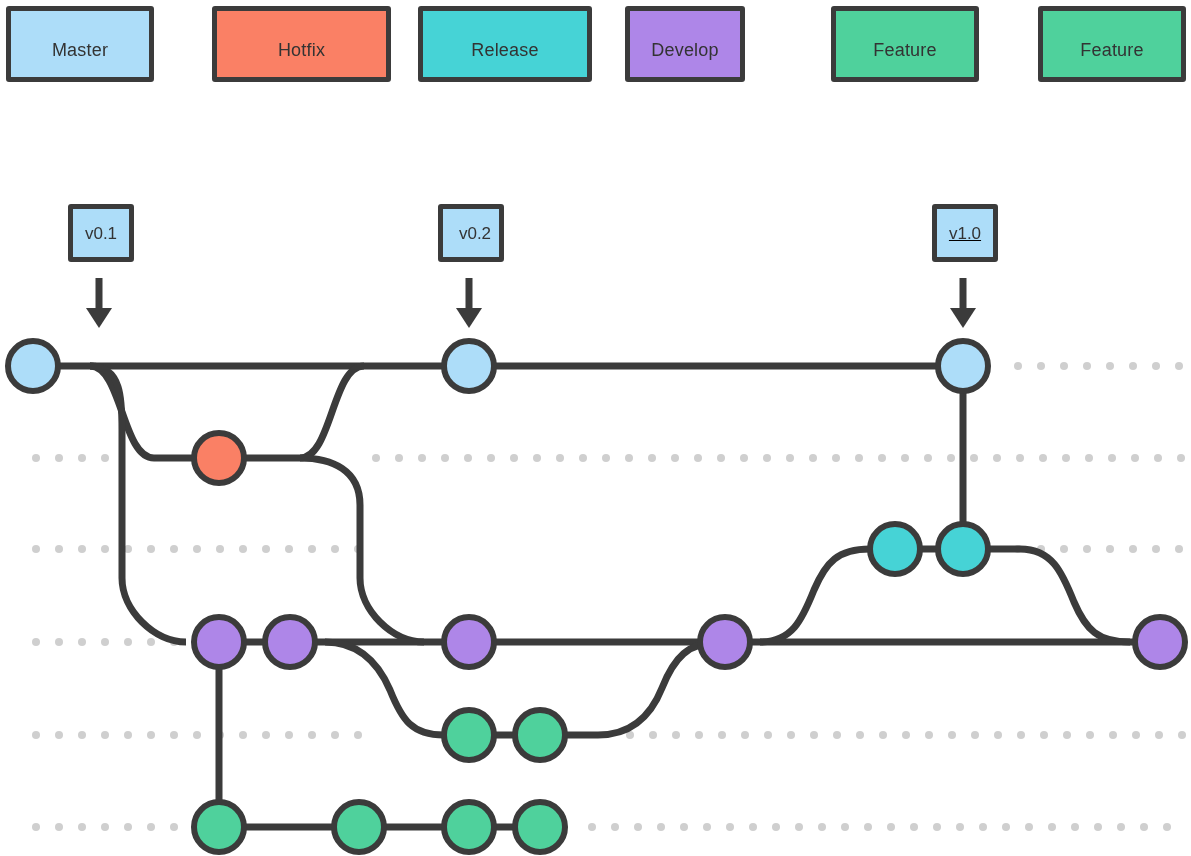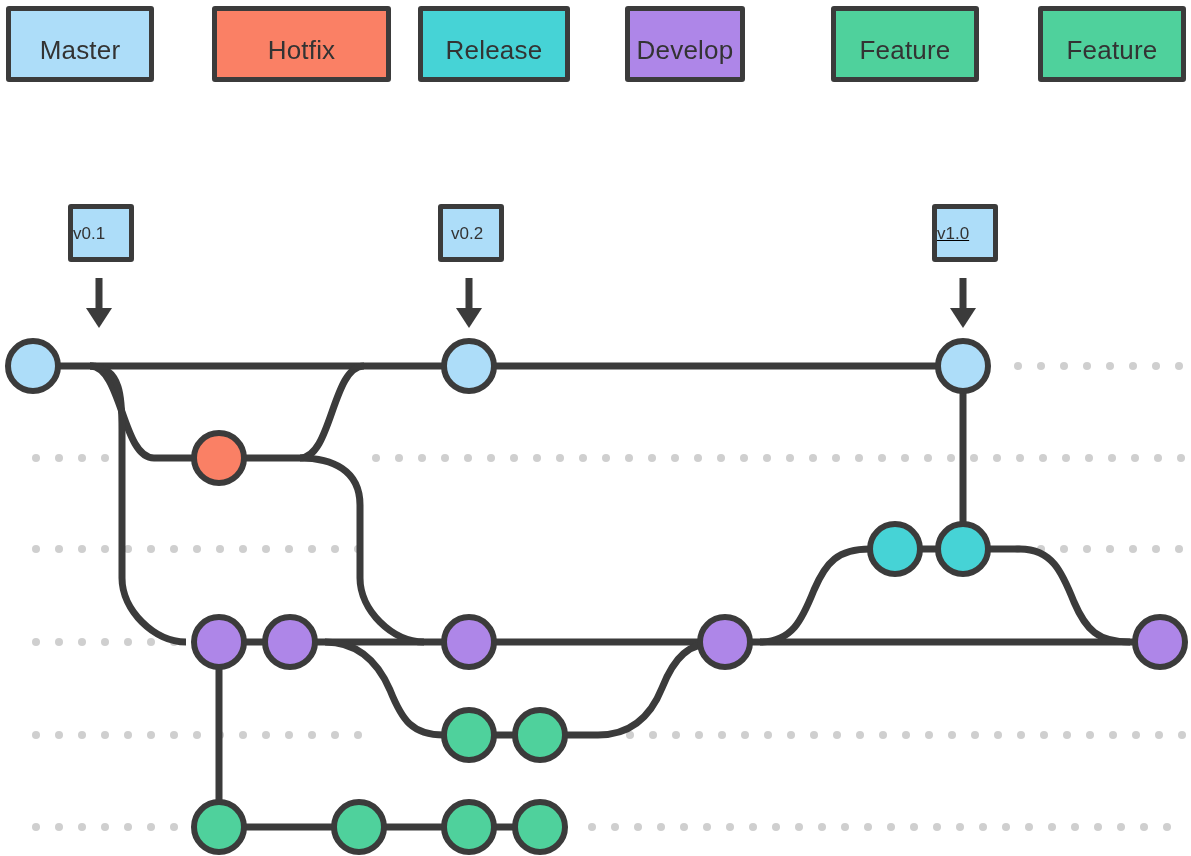--- a/index.html
+++ b/index.html
@@ -29,33 +29,34 @@
   .legend-item {
     position: absolute;
     box-sizing: border-box;
     border: 5px solid #3b3b3b;
     border-radius: 3px;
     display: flex;
     align-items: center;
     justify-content: center;
   }
   .legend-label {
-    font-size: 26px;
+    font-size: 18px;
     color: #333333;
     letter-spacing: 0.2px;
     line-height: 1;
     margin-top: 11px;
   }
   .tag-box {
     position: absolute;
     box-sizing: border-box;
     border: 5px solid #4c1d95;
     border-radius: 3px;
     display: flex;
     align-items: center;
+    justify-content: center;
   }
   .tag-label {
     font-size: 17px;
     color: #333333;
     line-height: 1;
   }
   svg.graph {
     position: absolute;
     left: 0;
     top: 0;
@@ -82,21 +83,21 @@
 
 <div id="stage">
 
   <div class="legend-row" id="legend-root">
       <div class="legend-item" style="left: 6px; top: 6px; width: 148px; height: 76px; background: rgb(173, 221, 249); border-color: rgb(59, 59, 59);">
         <span class="legend-label" style="color: rgb(51, 51, 51);">Master</span>
       </div>
       <div class="legend-item" style="left: 212px; top: 6px; width: 179px; height: 76px; background: rgb(250, 128, 101); border-color: rgb(59, 59, 59);">
         <span class="legend-label" style="color: rgb(51, 51, 51);">Hotfix</span>
       </div>
-      <div class="legend-item" style="left: 418px; top: 6px; width: 152px; height: 76px; background: rgb(70, 211, 214); border-color: rgb(59, 59, 59);">
+      <div class="legend-item" style="left: 418px; top: 6px; width: 174px; height: 76px; background: rgb(70, 211, 214); border-color: rgb(59, 59, 59);">
         <span class="legend-label" style="color: rgb(51, 51, 51);">Release</span>
       </div>
       <div class="legend-item" style="left: 625px; top: 6px; width: 120px; height: 76px; background: rgb(174, 134, 232); border-color: rgb(59, 59, 59);">
         <span class="legend-label" style="color: rgb(51, 51, 51);">Develop</span>
       </div>
       <div class="legend-item" style="left: 831px; top: 6px; width: 148px; height: 76px; background: rgb(79, 209, 156); border-color: rgb(59, 59, 59);">
         <span class="legend-label" style="color: rgb(51, 51, 51);">Feature</span>
       </div>
       <div class="legend-item" style="left: 1038px; top: 6px; width: 148px; height: 76px; background: rgb(79, 209, 156); border-color: rgb(59, 59, 59);">
         <span class="legend-label" style="color: rgb(51, 51, 51);">Feature</span>

